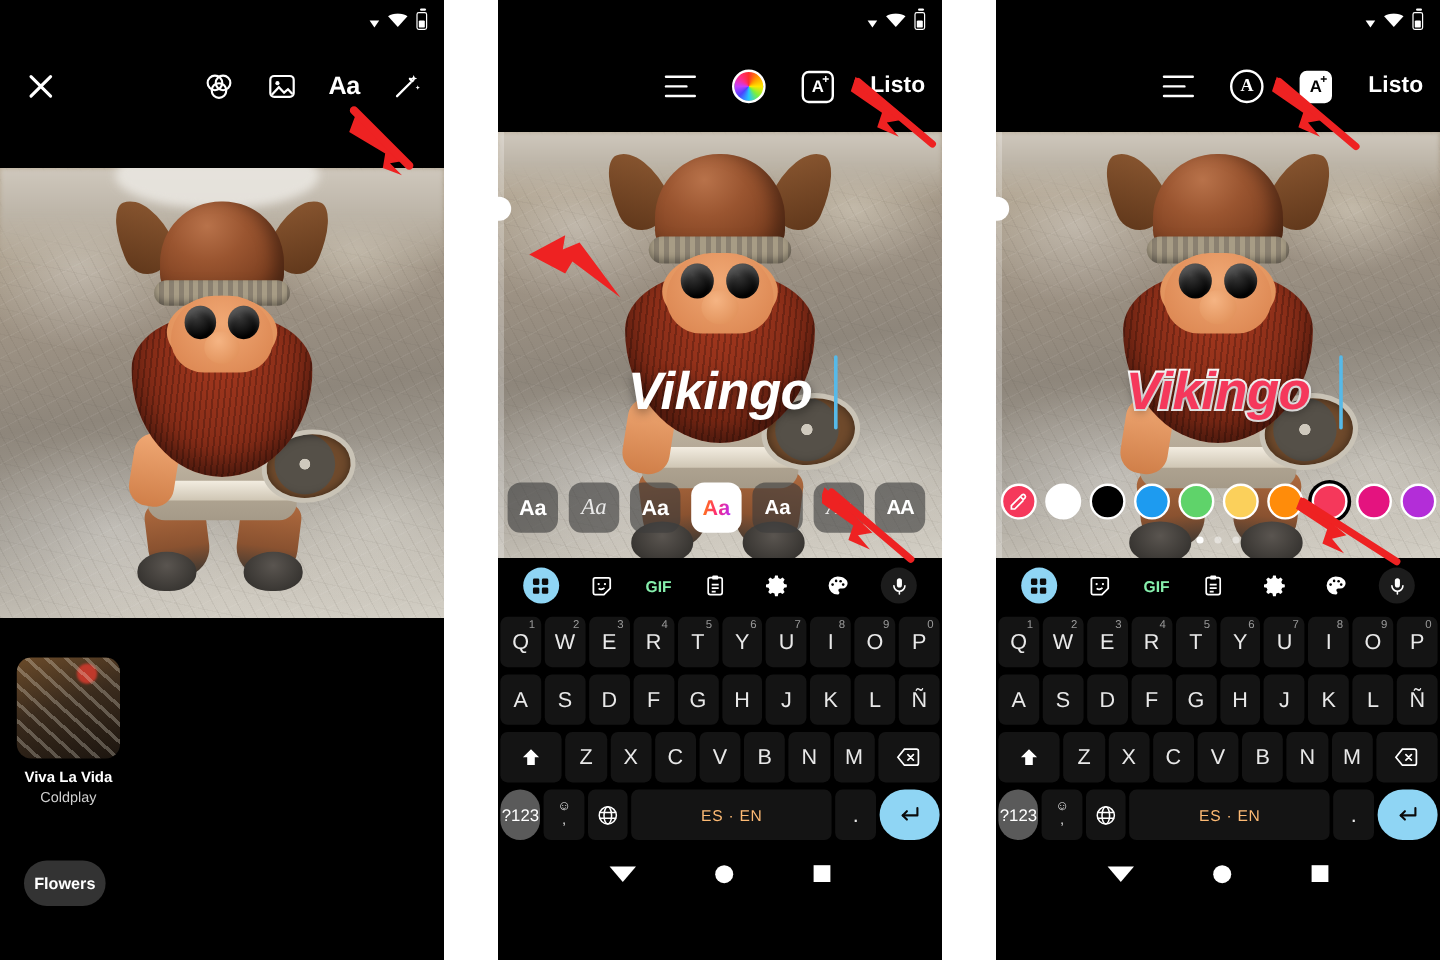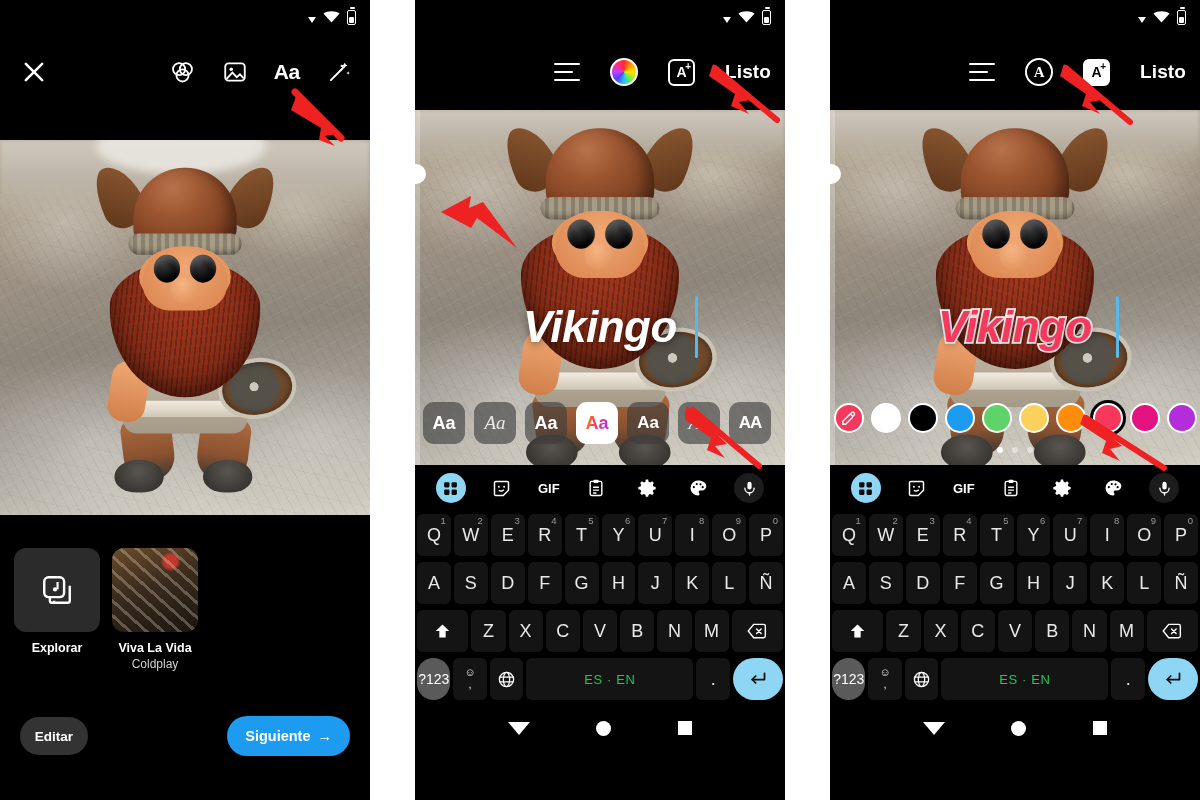--- a/index.html
+++ b/index.html
@@ -191,31 +191,31 @@
                  justify-content:center; gap:7px; }
   .sw { width:30px; height:30px; border-radius:50%; border:2.5px solid #fff; flex:0 0 auto; position:relative; }
   .sw-eyedrop { display:flex; align-items:center; justify-content:center; }
   .dots { position:absolute; left:0; right:0; display:flex; justify-content:center; gap:9px; }
   .dot { width:6px; height:6px; border-radius:50%; background:rgba(255,255,255,.45); }
   .dot.on { background:#fff; }
 
   
   .kb { position:absolute; left:0; right:0; bottom:0; background:#000; }
   .kb-tools { height:46px; display:flex; align-items:center; justify-content:space-around; padding:0 10px; }
-  .kb-tool { color:#ffffff; width:30px; height:30px; display:flex; align-items:center; justify-content:center; }
+  .kb-tool { color:#86efac; width:30px; height:30px; display:flex; align-items:center; justify-content:center; }
   .kb-tool.active { background:#8fd5f4; border-radius:50%; color:#0b0b0b; }
   .kb-tool.mic-bg { background:#1c1c1c; border-radius:50%; }
 
   .kb-row { display:flex; justify-content:center; gap:3px; padding:3px 2px; }
   .key { background:#141414; border-radius:6px; color:#e9e9e9; font-size:18px;
          display:flex; align-items:center; justify-content:center; position:relative;
          height:42px; flex:1 1 0; min-width:0; }
   .key .sup { position:absolute; top:1px; right:5px; font-size:9.5px; color:#9a9a9a; }
   .key.wide { flex:1.5 1 0; }
-  .key.space { flex:5 1 0; font-size:13px; color:#22c55e; letter-spacing:.6px; }
+  .key.space { flex:5 1 0; font-size:13px; color:#fdba74; letter-spacing:.6px; }
   .key.sym { background:#5a5a5a; border-radius:18px; font-size:14px; color:#fff; }
   .key.enter { background:#8fd5f4; border-radius:21px; color:#0b0b0b; }
   .key.emoji { font-size:11px; flex-direction:column; line-height:1.05; }
 
   .navbar { height:50px; display:flex; align-items:center; justify-content:space-around; padding:0 60px; }
   .nav-back { width:0;height:0;border-left:11px solid transparent;border-right:11px solid transparent;border-top:13px solid #fff; }
   .nav-home { width:15px;height:15px;border-radius:50%;background:#fff; }
   .nav-rec { width:14px;height:14px;background:#fff; }
 
   
@@ -298,42 +298,27 @@
           <div class="vk-part shield" style="z-index:1;"></div>
         <div class="vk-part leg l"></div>
           <div class="vk-part leg r"></div>
         <div class="vk-part boot l"></div>
           <div class="vk-part boot r"></div>
       </div>
     </div>
 
     <div class="music-row" id="p1-music" style="top:548px;">
         <div class="music-card">
-          <div class="mc-art mc-explore">
-            <svg width="34" height="34" viewBox="0 0 24 24" fill="none" stroke="#fff" stroke-width="1.7">
-              <rect x="3" y="3" width="14" height="14" rx="3"></rect>
-              <path d="M7 17v2.5a1.5 1.5 0 0 0 1.5 1.5H19M10 19.5V21h9.5a1.5 1.5 0 0 0 1.5-1.5V9"></path>
-              <path d="M12.4 6.3v5.1" stroke-width="1.5"></path>
-              <circle cx="10.6" cy="11.6" r="1.5" fill="#fff" stroke="none"></circle>
-            </svg>
-          </div>
-          <div class="mc-title">Explorar</div>
-        </div>
-        <div class="music-card">
           <div class="mc-art art-viva"></div>
           <div class="mc-title">Viva La Vida</div>
           <div class="mc-sub">Coldplay</div>
         </div>
       </div>
 
-    <div class="btn-editar" style="top:717px;">Editar</div>
-    <div class="btn-next" style="top:716px;">
-      <span>Siguiente</span>
-      <span>→</span>
-    </div>
+    <div class="btn-editar" style="top:717px;">Flowers</div>
 
     <svg class="arrow" style="left:285px; top:88px;" width="80" height="60" viewBox="0 0 80 60">
       <path d="M12 6 L52 46 L40 48 L50 58 L34 52 L36 40 L6 22 Z" fill="#ee2222"></path>
       <path d="M10 4 L56 50" stroke="#ee2222" stroke-width="7" stroke-linecap="round" transform="rotate(180 33 27)"></path>
     </svg>
   </div>
 
   <div class="phone" id="panel2">
 
     <div class="statusbar">

